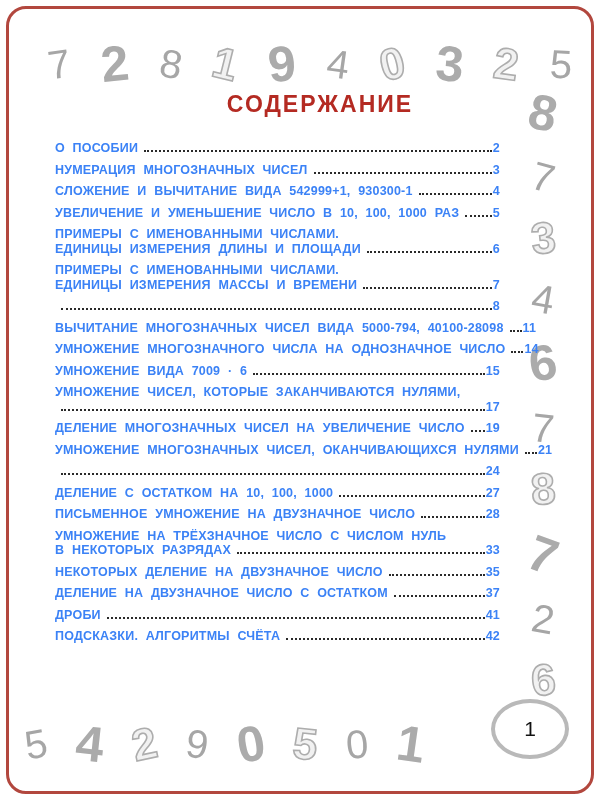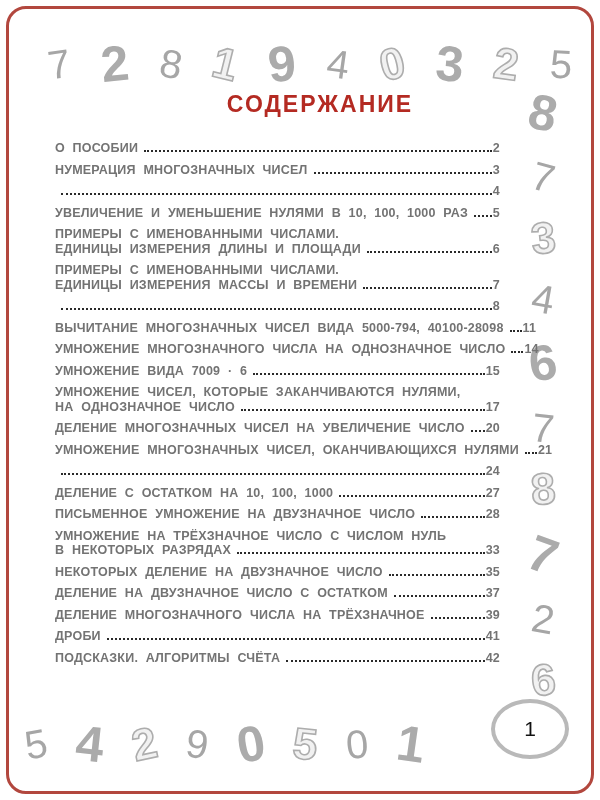--- a/index.html
+++ b/index.html
@@ -9,21 +9,21 @@
   }
   .frame{
     position:absolute;left:6px;top:6px;right:6px;bottom:6px;
     border:3px solid #b2473e;border-radius:20px;pointer-events:none;
   }
   .title{
     position:absolute;top:91px;left:0;width:100%;text-align:center;
     margin:0;font-size:23px;font-weight:700;letter-spacing:2px;color:#b42a22;padding-left:20px;
   }
   .toc{
-    position:absolute;left:55px;top:141px;width:445px;color:#737373;
+    position:absolute;left:55px;top:141px;width:445px;color:#3b82f6;
   }
   .entry{margin-bottom:7px;}
   .entry-line{
     display:flex;align-items:baseline;line-height:14.5px;
     font-size:12.5px;font-weight:700;letter-spacing:0.2px;word-spacing:4px;
     white-space:nowrap;
   }
   .entry-line .t{flex:0 0 auto;}
   .leader{
     flex:1 1 auto;min-width:12px;
@@ -115,29 +115,30 @@
     <div class="entry-line last">
         <span class="t">НУМЕРАЦИЯ МНОГОЗНАЧНЫХ ЧИСЕЛ</span>
         <span class="leader"></span>
         <span class="pg">3</span>
       </div>
   </div>
 
   <div class="entry">
 
     <div class="entry-line last">
+        <span class="t">СЛОЖЕНИЕ И ВЫЧИТАНИЕ ВИДА 542999+1, 930300-1</span>
         <span class="leader"></span>
         <span class="pg">4</span>
       </div>
   </div>
 
   <div class="entry">
 
     <div class="entry-line last">
-        <span class="t">УВЕЛИЧЕНИЕ И УМЕНЬШЕНИЕ НУЛЯМИ В 10, 100, 1000 РАЗ</span>
+        <span class="t">УВЕЛИЧЕНИЕ И УМЕНЬШЕНИЕ ЧИСЛО В 10, 100, 1000 РАЗ</span>
         <span class="leader"></span>
         <span class="pg">5</span>
       </div>
   </div>
 
   <div class="entry">
     <div class="entry-line first">
         <span class="t">ПРИМЕРЫ С ИМЕНОВАННЫМИ ЧИСЛАМИ.</span>
       </div>
     <div class="entry-line last">
@@ -191,32 +192,31 @@
         <span class="leader"></span>
         <span class="pg">15</span>
       </div>
   </div>
 
   <div class="entry">
     <div class="entry-line first">
         <span class="t">УМНОЖЕНИЕ ЧИСЕЛ, КОТОРЫЕ ЗАКАНЧИВАЮТСЯ НУЛЯМИ,</span>
       </div>
     <div class="entry-line last">
-        <span class="t">НА ОДНОЗНАЧНОЕ ЧИСЛО</span>
         <span class="leader"></span>
         <span class="pg">17</span>
       </div>
   </div>
 
   <div class="entry">
 
     <div class="entry-line last">
         <span class="t">ДЕЛЕНИЕ МНОГОЗНАЧНЫХ ЧИСЕЛ НА УВЕЛИЧЕНИЕ ЧИСЛО</span>
         <span class="leader"></span>
-        <span class="pg">20</span>
+        <span class="pg">19</span>
       </div>
   </div>
 
   <div class="entry">
 
     <div class="entry-line last">
         <span class="t">УМНОЖЕНИЕ МНОГОЗНАЧНЫХ ЧИСЕЛ, ОКАНЧИВАЮЩИХСЯ НУЛЯМИ</span>
         <span class="leader"></span>
         <span class="pg">21</span>
       </div>
@@ -271,28 +271,20 @@
 
   <div class="entry">
 
     <div class="entry-line last">
         <span class="t">ДЕЛЕНИЕ НА ДВУЗНАЧНОЕ ЧИСЛО С ОСТАТКОМ</span>
         <span class="leader"></span>
         <span class="pg">37</span>
       </div>
   </div>
 
-  <div class="entry">
-
-    <div class="entry-line last">
-        <span class="t">ДЕЛЕНИЕ МНОГОЗНАЧНОГО ЧИСЛА НА ТРЁХЗНАЧНОЕ</span>
-        <span class="leader"></span>
-        <span class="pg">39</span>
-      </div>
-  </div>
 
   <div class="entry">
 
     <div class="entry-line last">
         <span class="t">ДРОБИ</span>
         <span class="leader"></span>
         <span class="pg">41</span>
       </div>
   </div>
 

